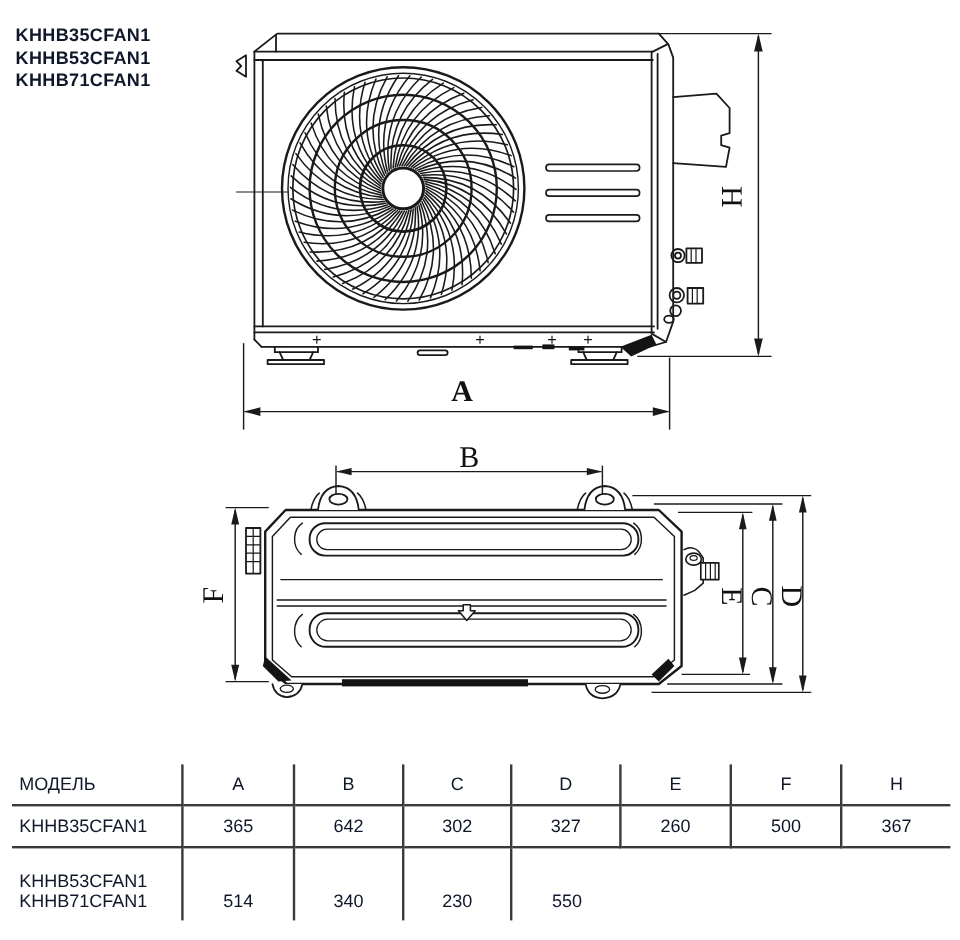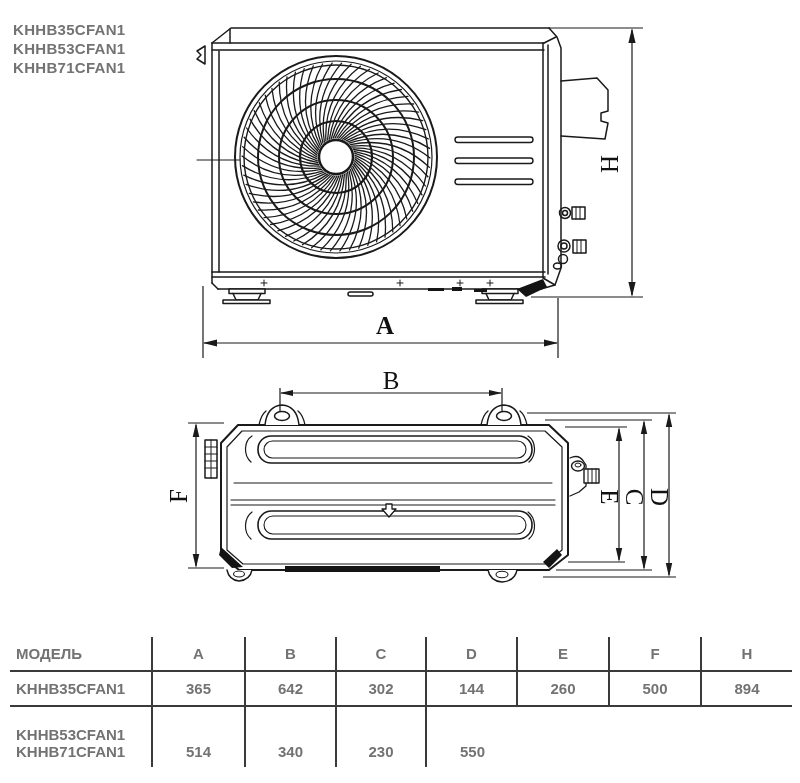--- a/index.html
+++ b/index.html
@@ -1,26 +1,26 @@
 <!DOCTYPE html>
 <html><head>
 <meta charset="utf-8">
 <style>
   html,body{margin:0;padding:0;background:#fff;}
   .page{position:relative;width:800px;height:783px;background:#fff;overflow:hidden;
-        font-family:"Liberation Sans",sans-serif;color:#737373;}
+        font-family:"Liberation Sans",sans-serif;color:#0f172a;}
   .models{position:absolute;left:13px;top:20px;font-weight:bold;font-size:15px;
           line-height:19px;letter-spacing:.3px;}
   svg.drawing{position:absolute;left:0;top:0;}
   .dim-serif{font-family:"Liberation Serif",serif;font-size:25px;fill:#111;}
   .dim-bold{font-weight:bold;}
   
   .dim-table{position:absolute;left:10px;top:637px;width:782px;display:grid;
              grid-template-columns:143px 93px 91px 90px 91px 92px 92px 90px;
-             font-weight:bold;font-size:15px;}
+             font-weight:normal;font-size:15px;}
   .tcell{display:flex;align-items:center;justify-content:center;height:35px;
          box-sizing:border-box;border-right:2px solid #3a3a3a;}
   .tcell.lastcol{border-right:none;}
   .tcell.hline{border-bottom:2px solid #3a3a3a;}
   .tcell.model{justify-content:flex-start;padding-left:6px;}
   .tcell.r2{height:60px;align-items:flex-end;padding-bottom:7px;line-height:17px;}
 </style>
 </head>
 <body>
 
@@ -230,24 +230,24 @@
     <div class="tcell hline">C</div>
     <div class="tcell hline">D</div>
     <div class="tcell hline">E</div>
     <div class="tcell hline">F</div>
     <div class="tcell hline lastcol">H</div>
 
     <div class="tcell model hline">KHHB35CFAN1</div>
     <div class="tcell hline">365</div>
     <div class="tcell hline">642</div>
     <div class="tcell hline">302</div>
-    <div class="tcell hline">144</div>
+    <div class="tcell hline">327</div>
     <div class="tcell hline">260</div>
     <div class="tcell hline">500</div>
-    <div class="tcell hline lastcol">894</div>
+    <div class="tcell hline lastcol">367</div>
 
     <div class="tcell model r2">
       <div>
         <div>KHHB53CFAN1</div>
         <div>KHHB71CFAN1</div>
       </div>
     </div>
     <div class="tcell r2">514</div>
     <div class="tcell r2">340</div>
     <div class="tcell r2">230</div>

